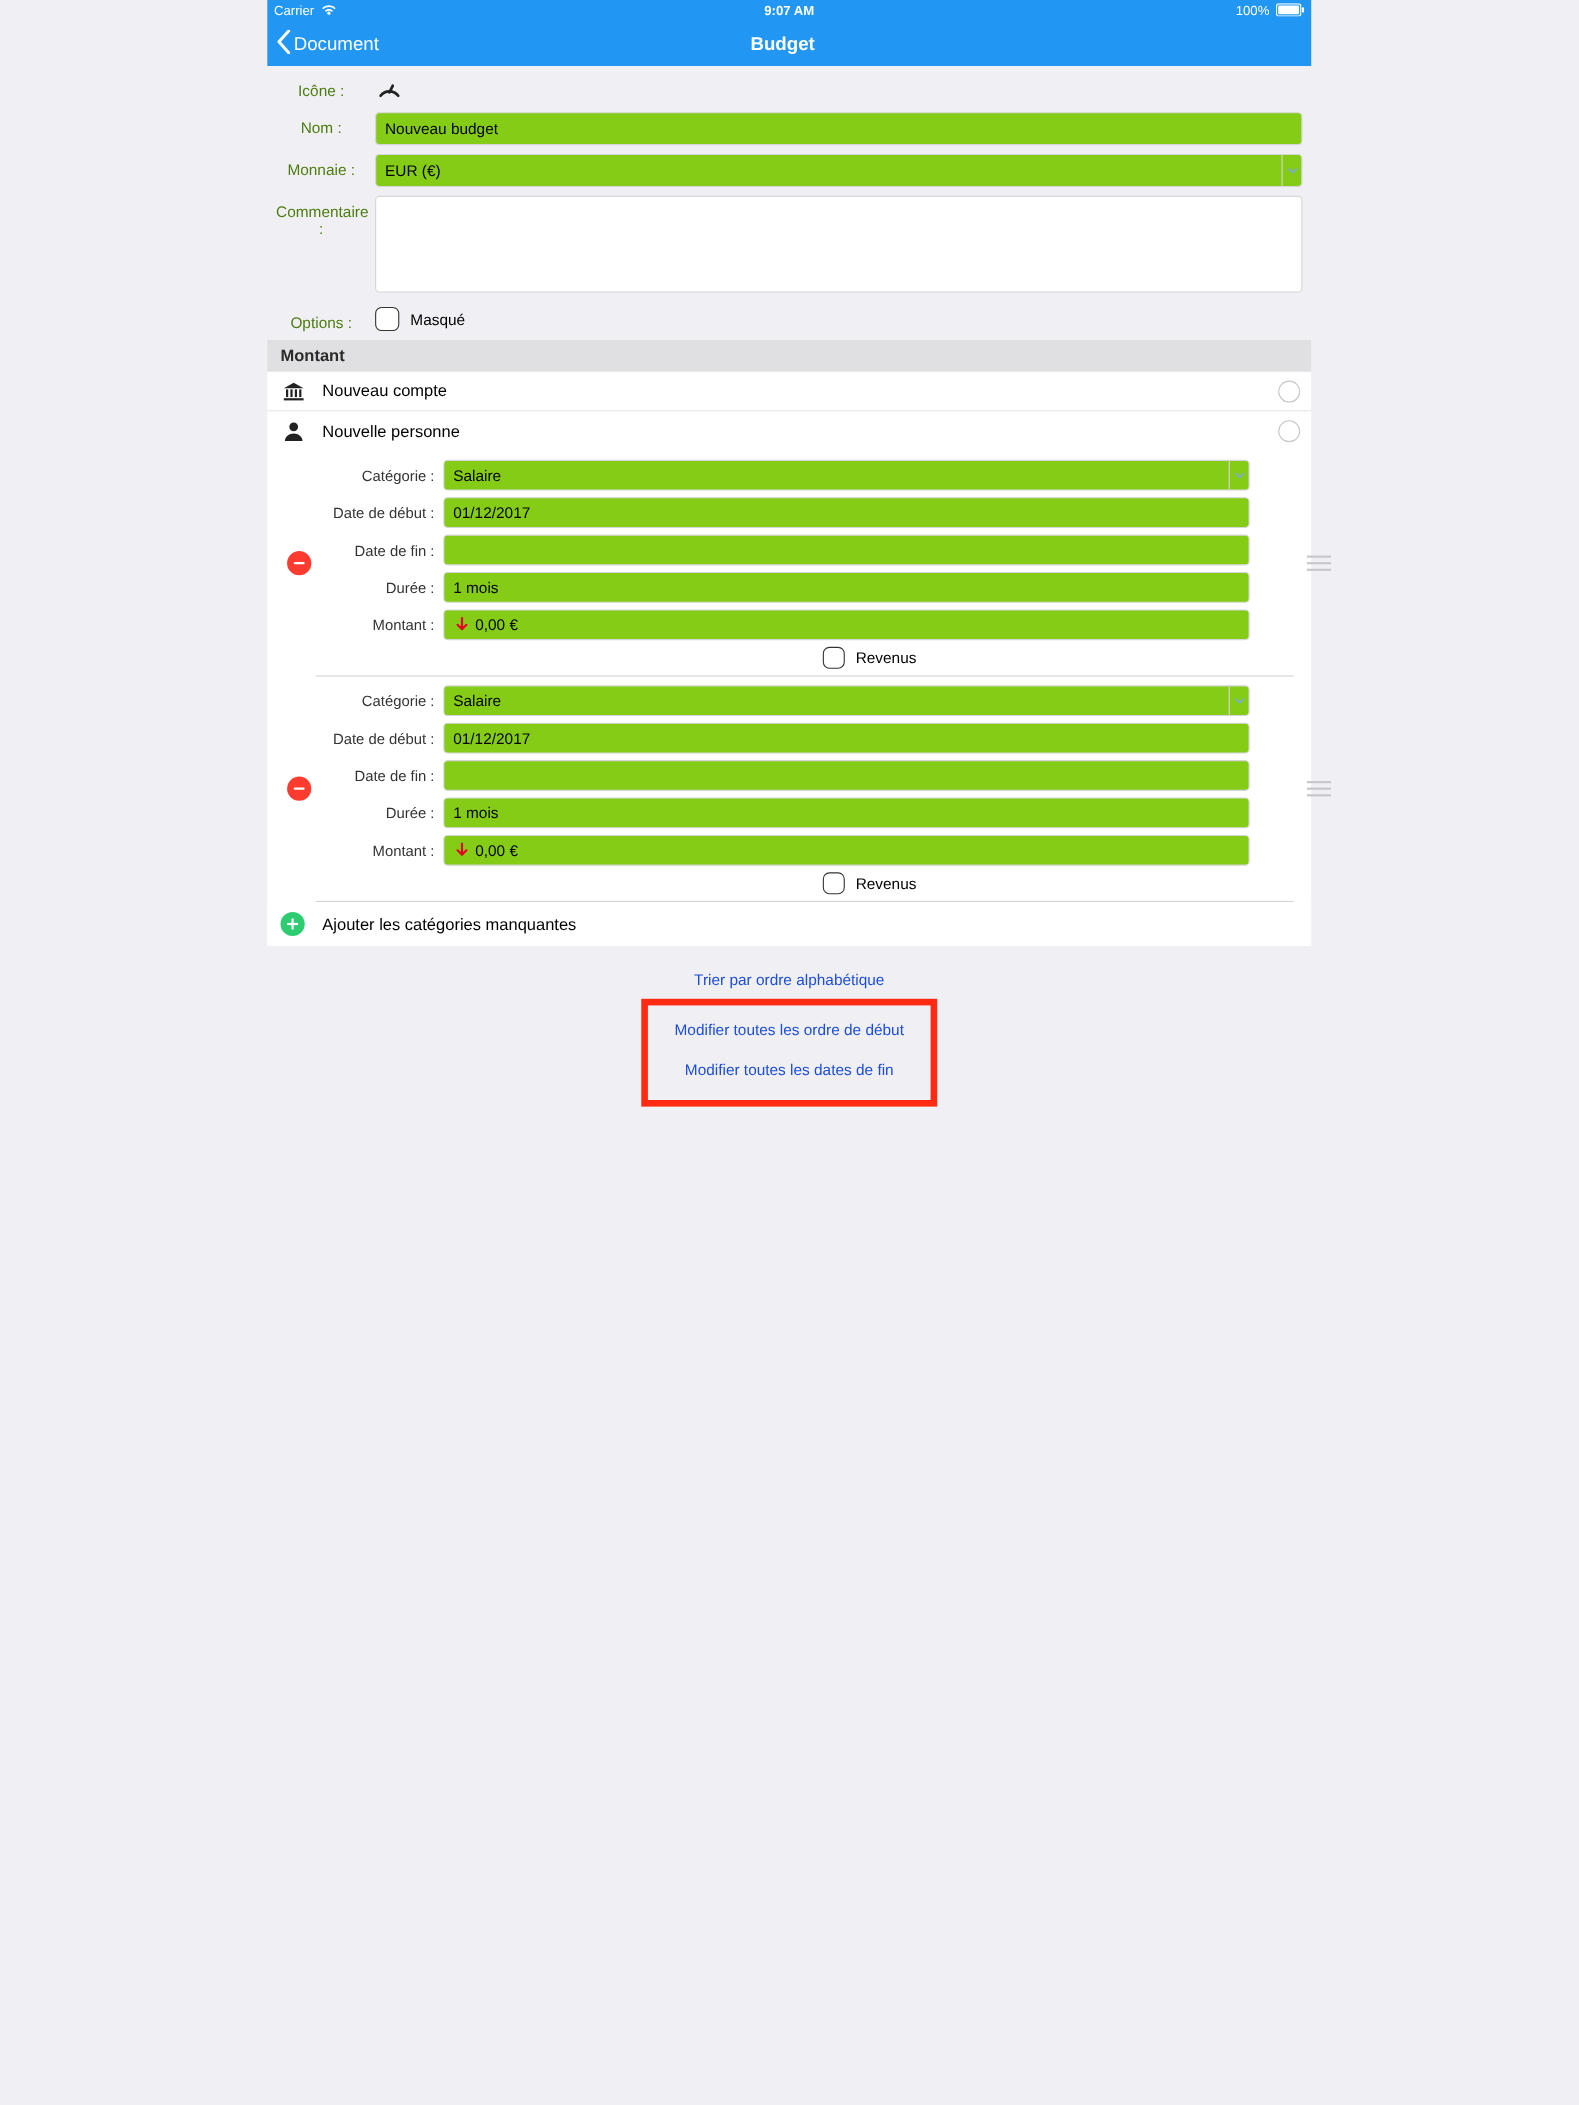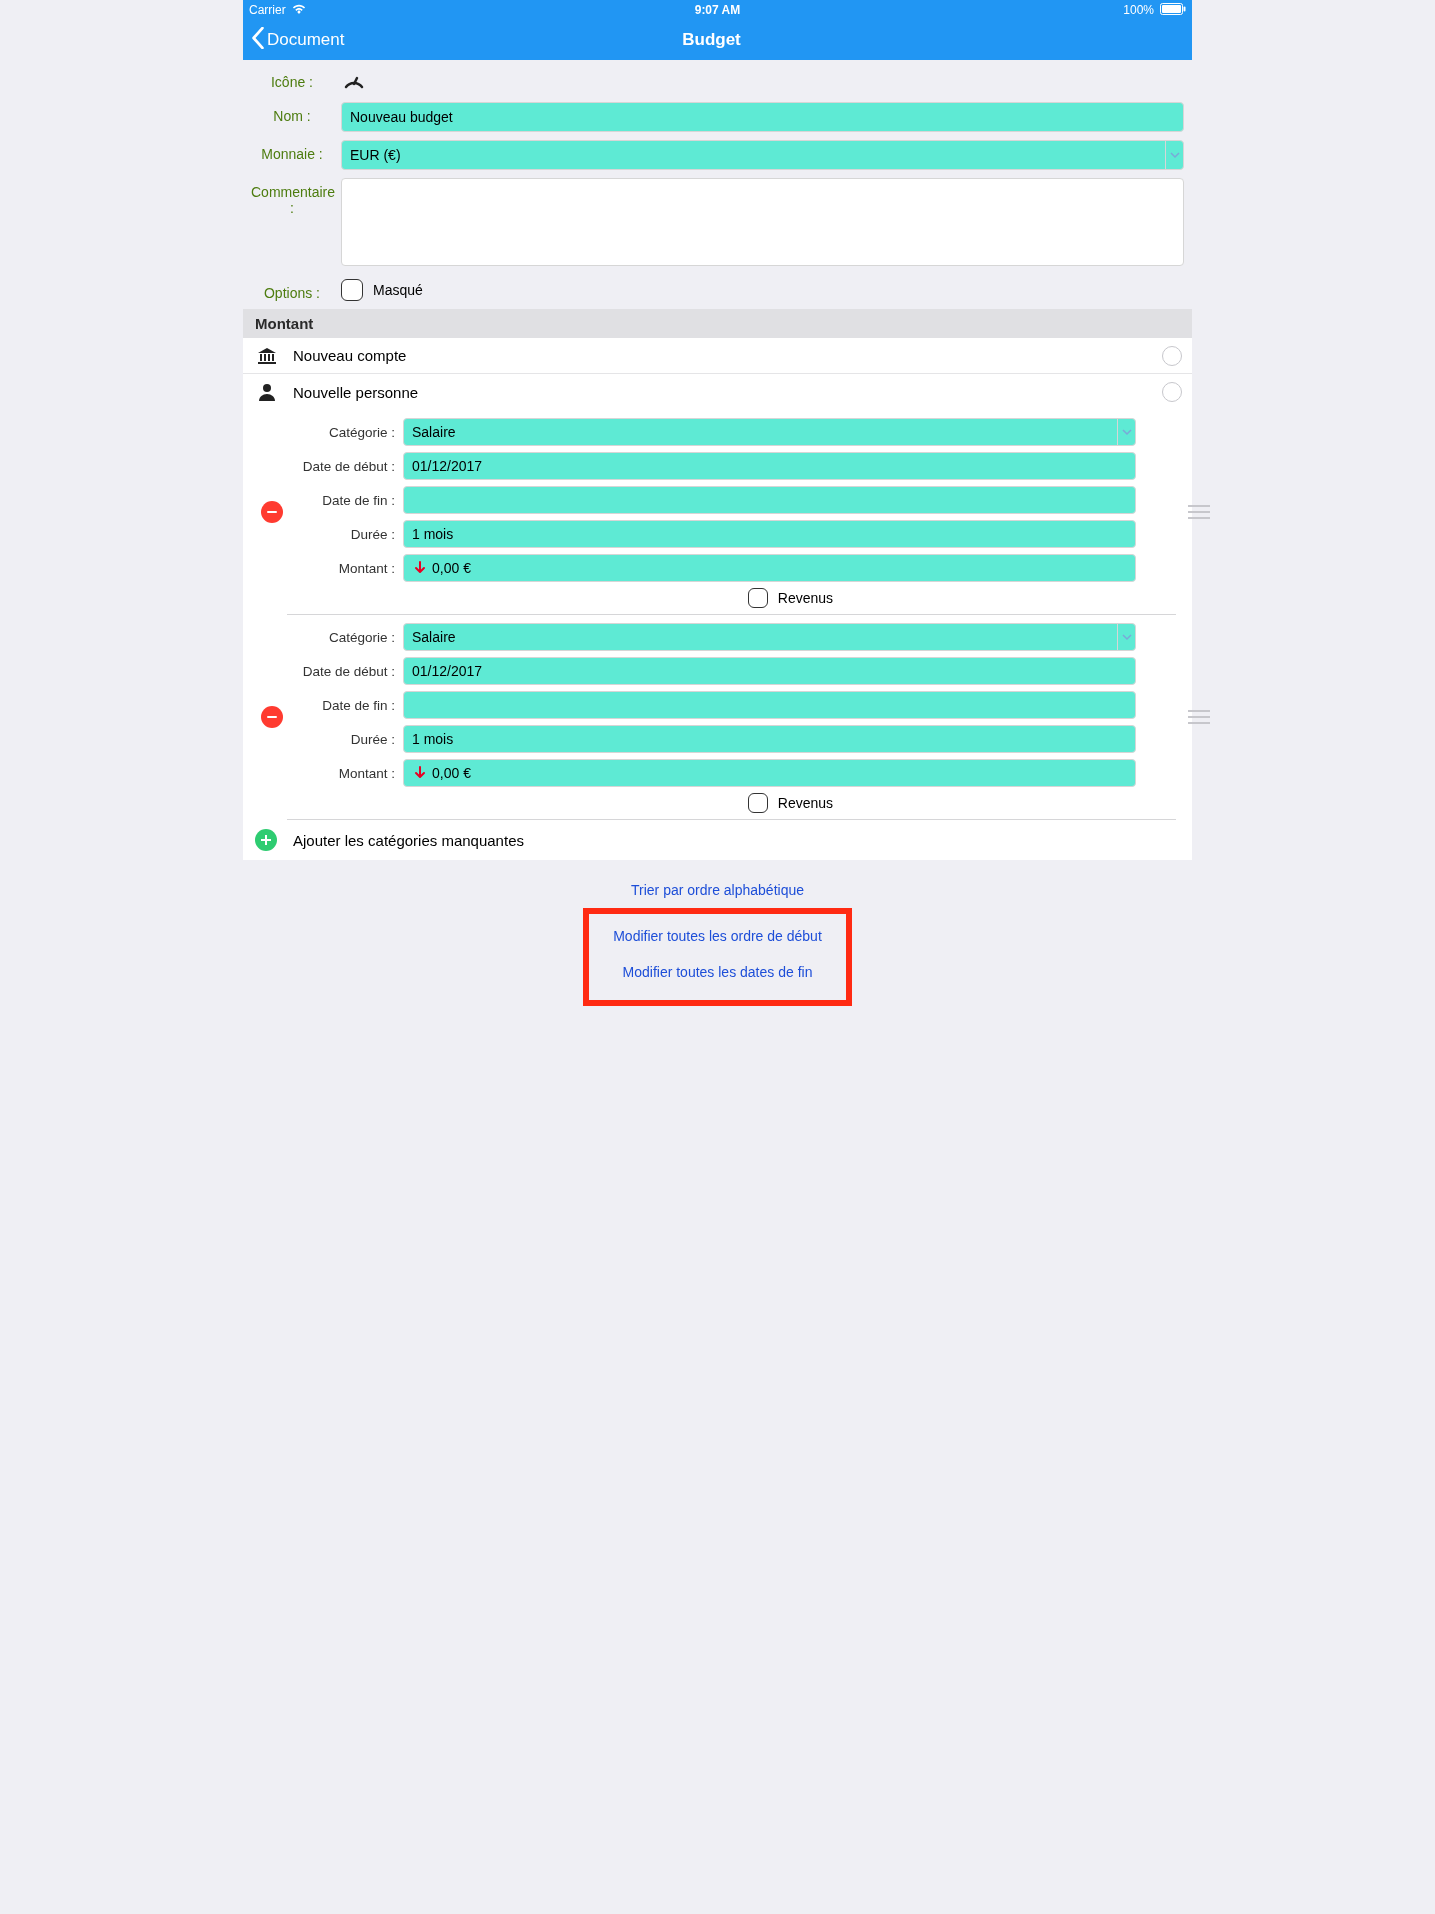--- a/index.html
+++ b/index.html
@@ -14,21 +14,21 @@
   .nav-bar { height:40px; background:#2196f3; color:#fff; position:relative; display:flex; align-items:center; }
   .nav-back { display:flex; align-items:center; gap:2px; font-size:17px; padding-left:8px; cursor:pointer; }
   .nav-back svg { width:14px; height:22px; }
   .nav-title { position:absolute; left:0; right:12px; text-align:center; font-weight:600; pointer-events:none; }
   
   .top-form { background:#efeff4; padding:8px 8px 8px 8px; }
   .form-row { display:flex; align-items:flex-start; margin-bottom:8px; }
   .form-row:last-child { margin-bottom:6px; }
   .form-label { width:82px; text-align:center; font-size:14px; color:#4d7c0f; padding-top:6px; }
   .form-field { flex:1; margin-left:8px; }
-  .text-input { width:100%; height:30px; background:#5eead4; border:1px solid #d6d6d6; border-radius:4px; padding:0 8px; font-size:14px; color:#000; display:flex; align-items:center; }
+  .text-input { width:100%; height:30px; background:#84cc16; border:1px solid #d6d6d6; border-radius:4px; padding:0 8px; font-size:14px; color:#000; display:flex; align-items:center; }
   .select-input { position:relative; }
   .select-caret { position:absolute; right:0; top:0; bottom:0; width:18px; border-left:1px solid #d6d6d6; display:flex; align-items:center; justify-content:center; }
   .select-caret svg { width:10px; height:10px; fill:#7aa9d8; }
   .textarea { width:100%; height:88px; background:#fff; border:1px solid #d6d6d6; border-radius:4px; padding:6px 8px; font-size:14px; resize:none; }
   .icon-preview { width:26px; height:26px; display:flex; align-items:center; justify-content:center; }
   .options-row { display:flex; align-items:center; }
   .checkbox { width:22px; height:22px; border:1.5px solid #333; border-radius:6px; background:#fff; margin-right:10px; }
   .checkbox-label { font-size:14px; }
   
   .section-header { background:#e0e0e3; color:#2b2b2b; font-weight:600; font-size:15px; padding:6px 12px; }

